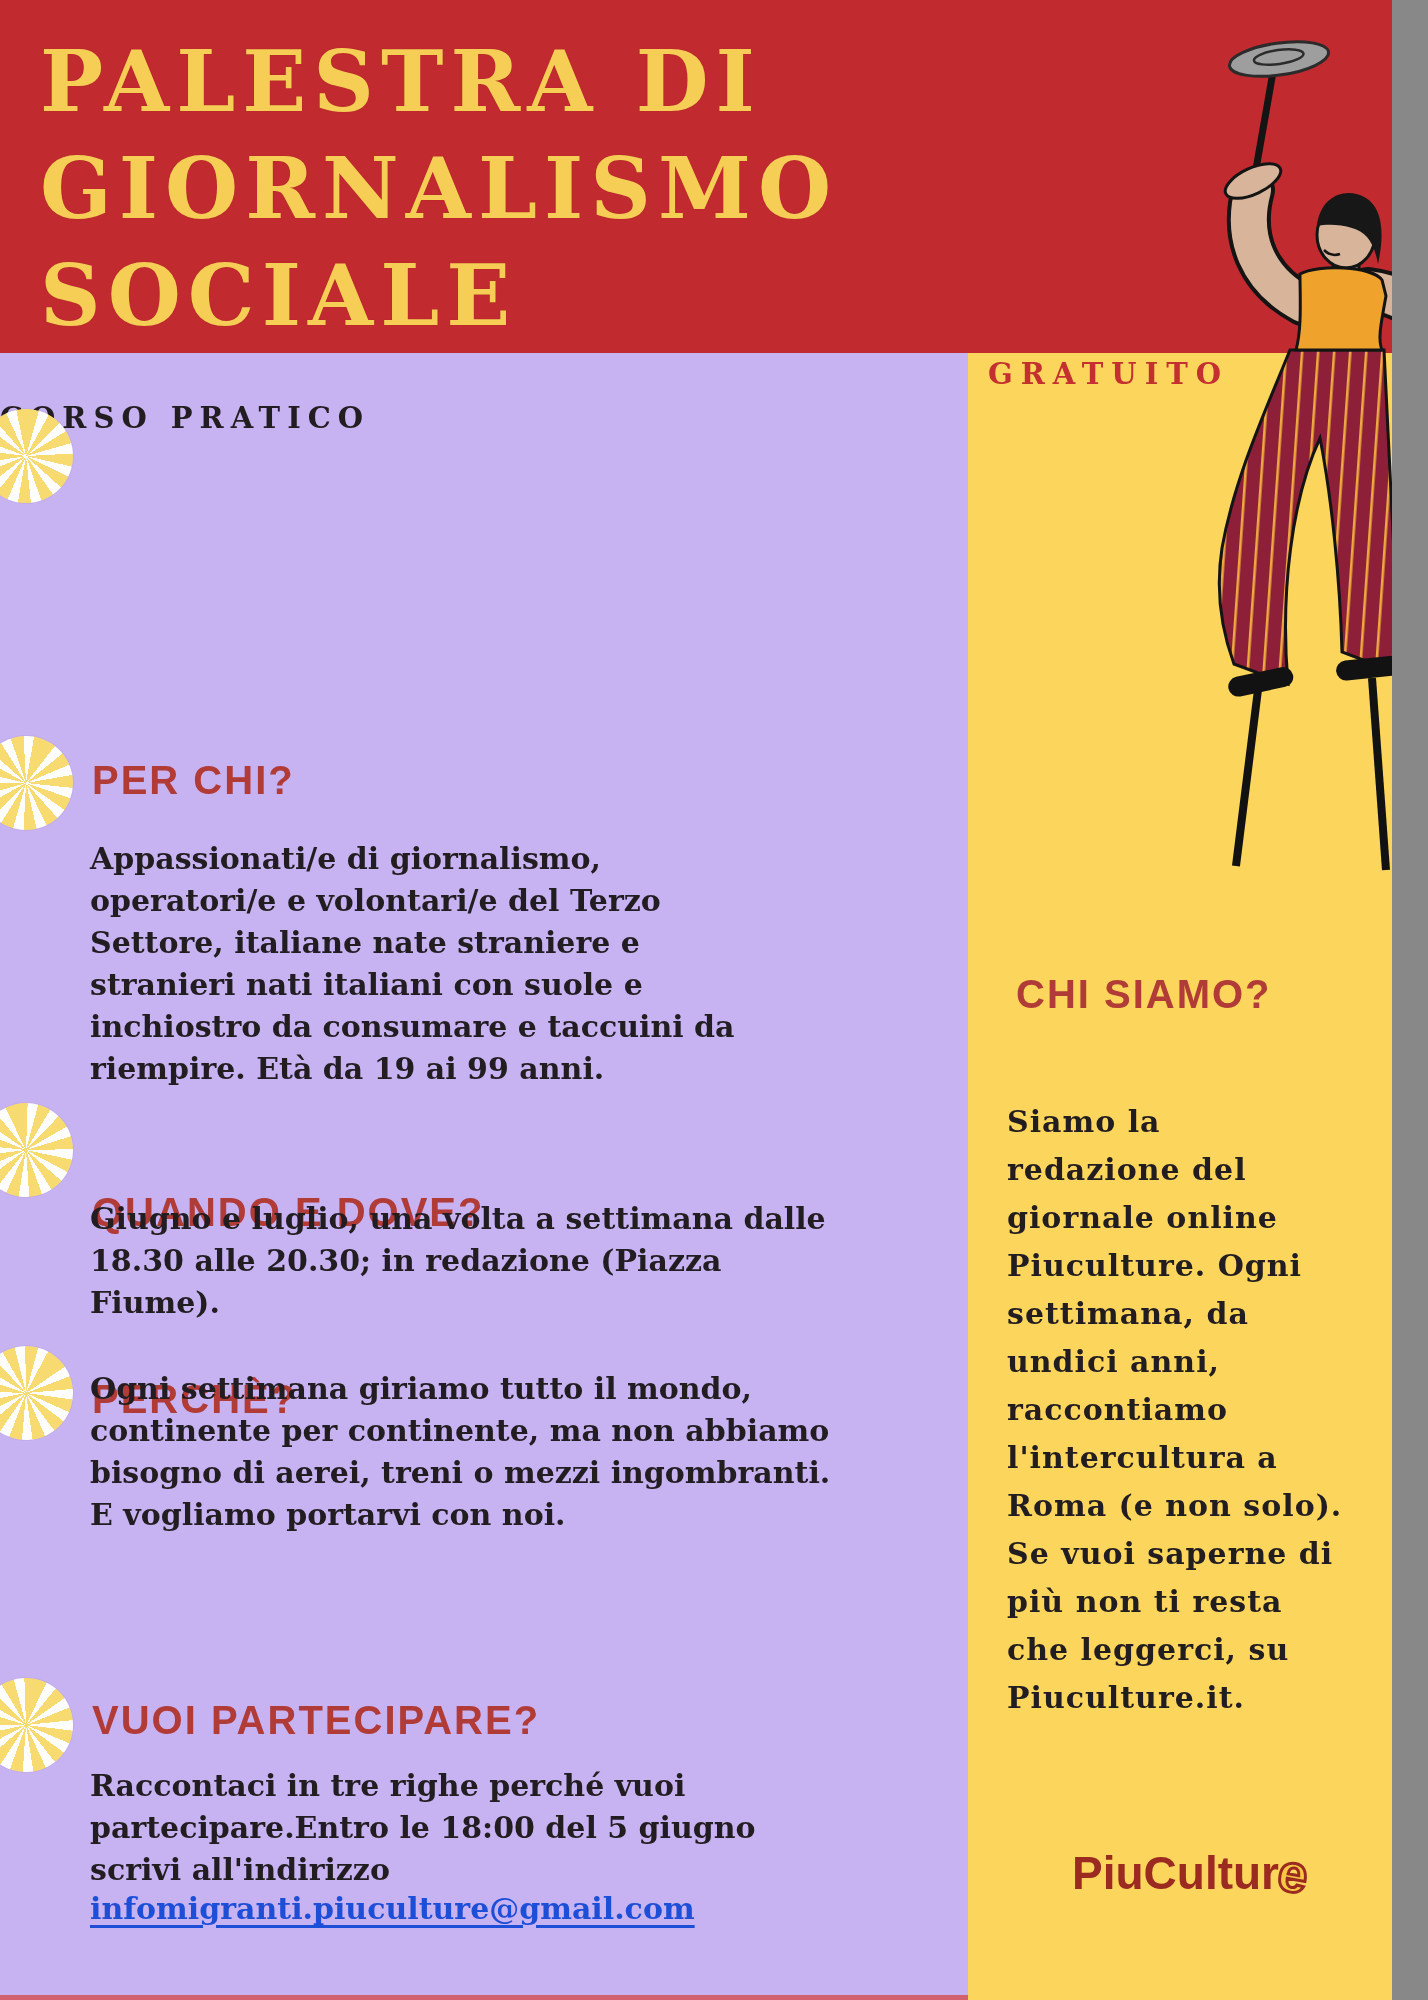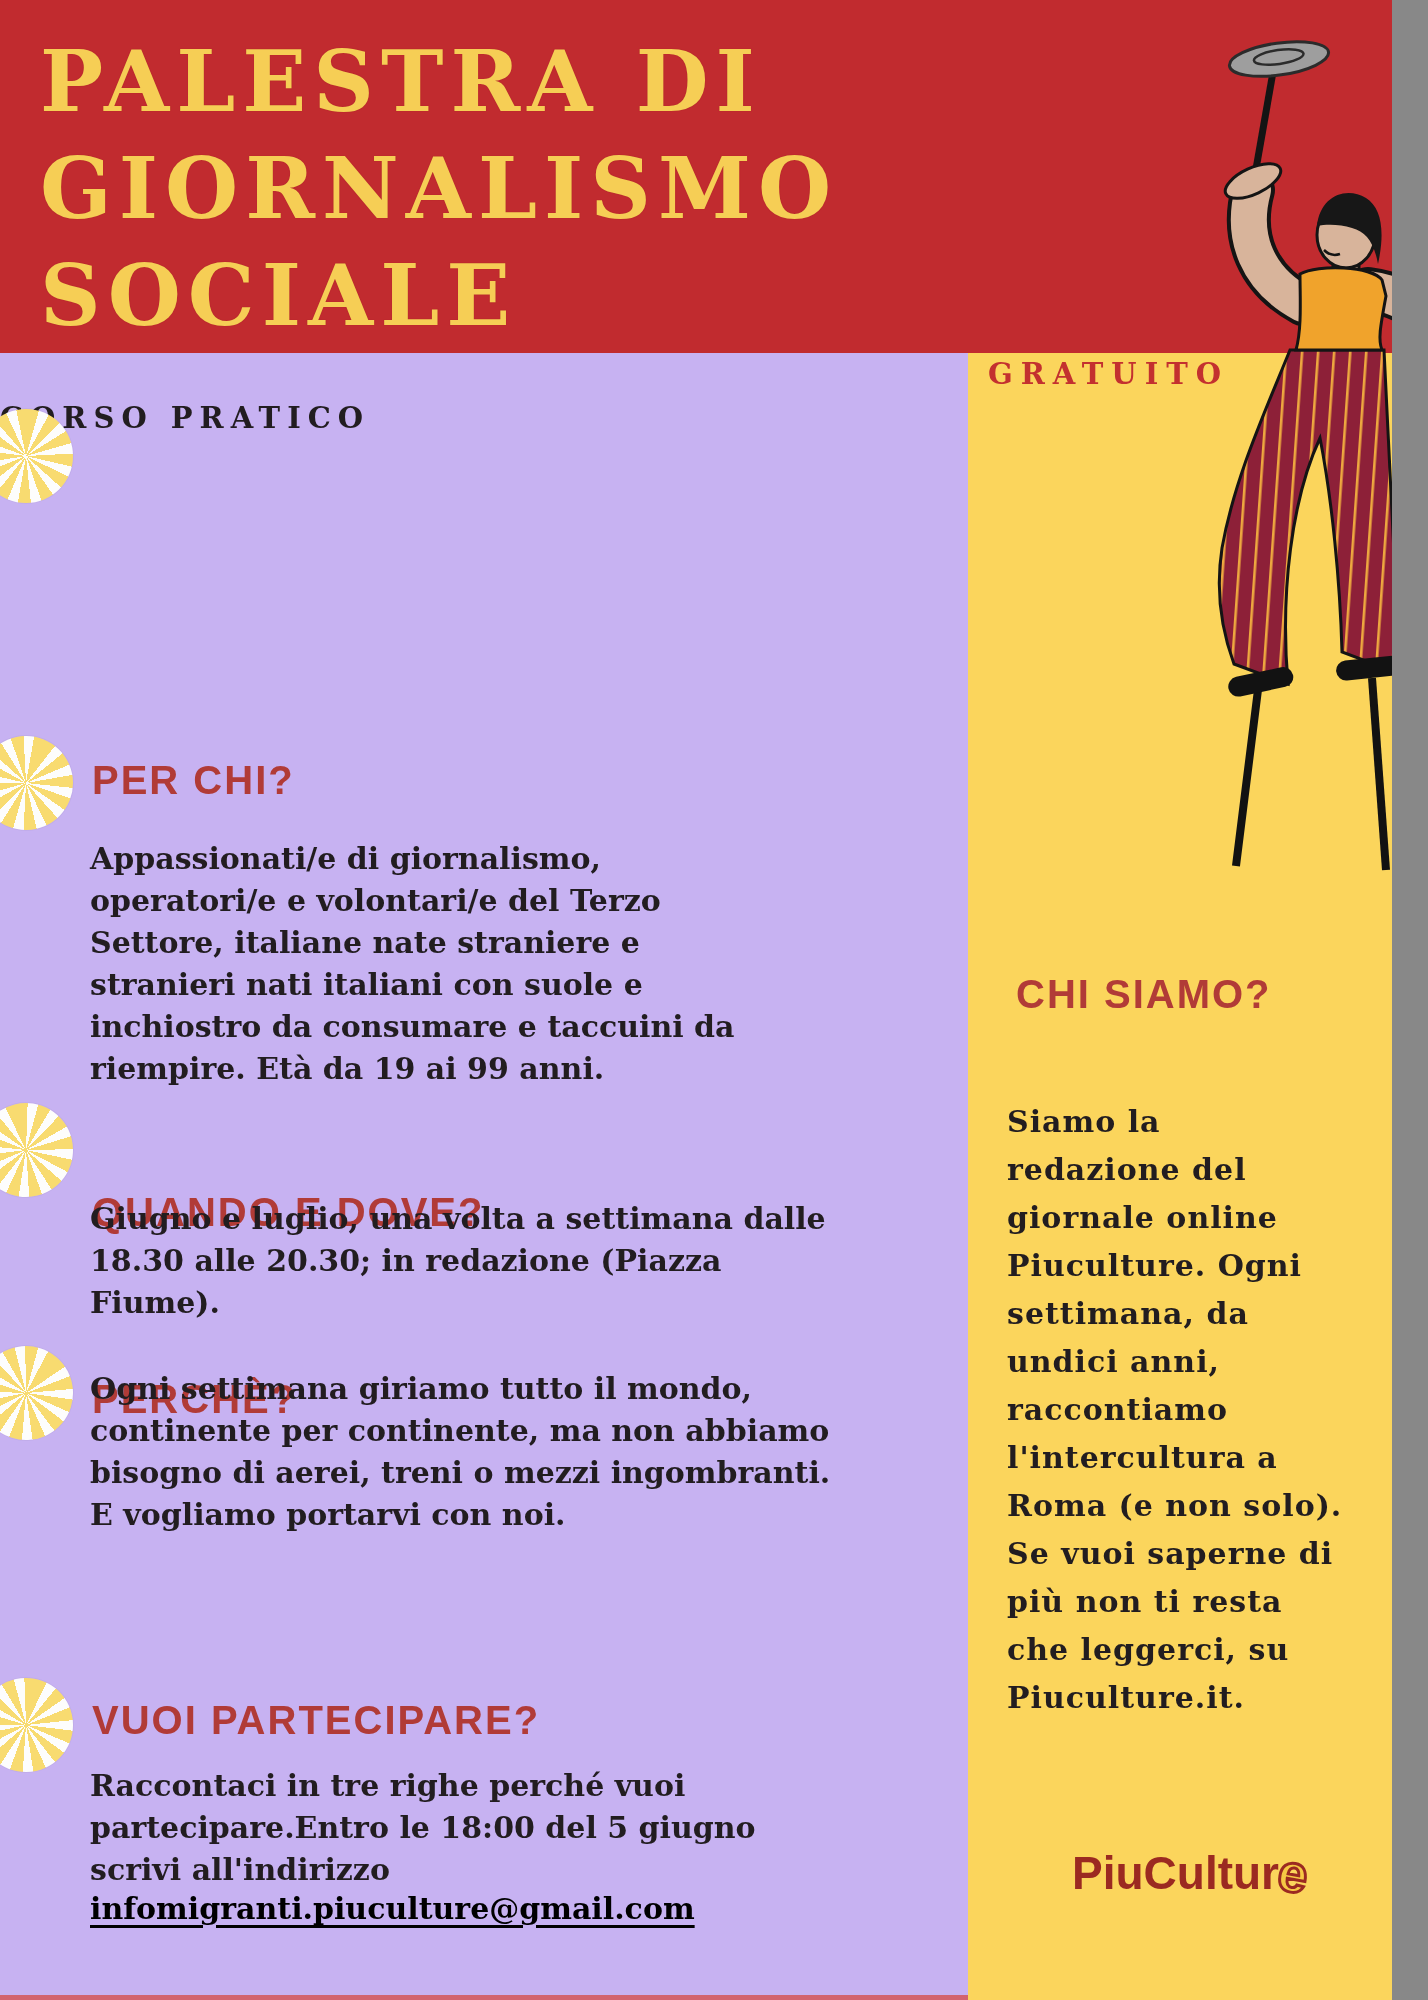--- a/index.html
+++ b/index.html
@@ -35,21 +35,21 @@
     font-weight:bold;font-size:40px;letter-spacing:2px;color:#B13B37;
     white-space:nowrap;
   }
   .sec-body{
     position:absolute;left:90px;width:830px;
     font-size:30px;font-weight:bold;line-height:42px;color:#221D20;
     white-space:pre-line;
   }
   .email-link{
     position:absolute;left:90px;top:1891px;
-    font-size:30px;font-weight:bold;color:#000000;
+    font-size:30px;font-weight:bold;color:#1d4ed8;
     text-decoration:underline;text-underline-offset:6px;text-decoration-thickness:3px;
     white-space:nowrap;
   }
   
   .who-head{
     position:absolute;left:1007px;top:972px;
     font-family:"Liberation Sans","DejaVu Sans",sans-serif;
     font-weight:bold;font-size:40px;letter-spacing:2px;color:#B13B37;white-space:nowrap;margin-left:9px;
   }
   .who-body{

